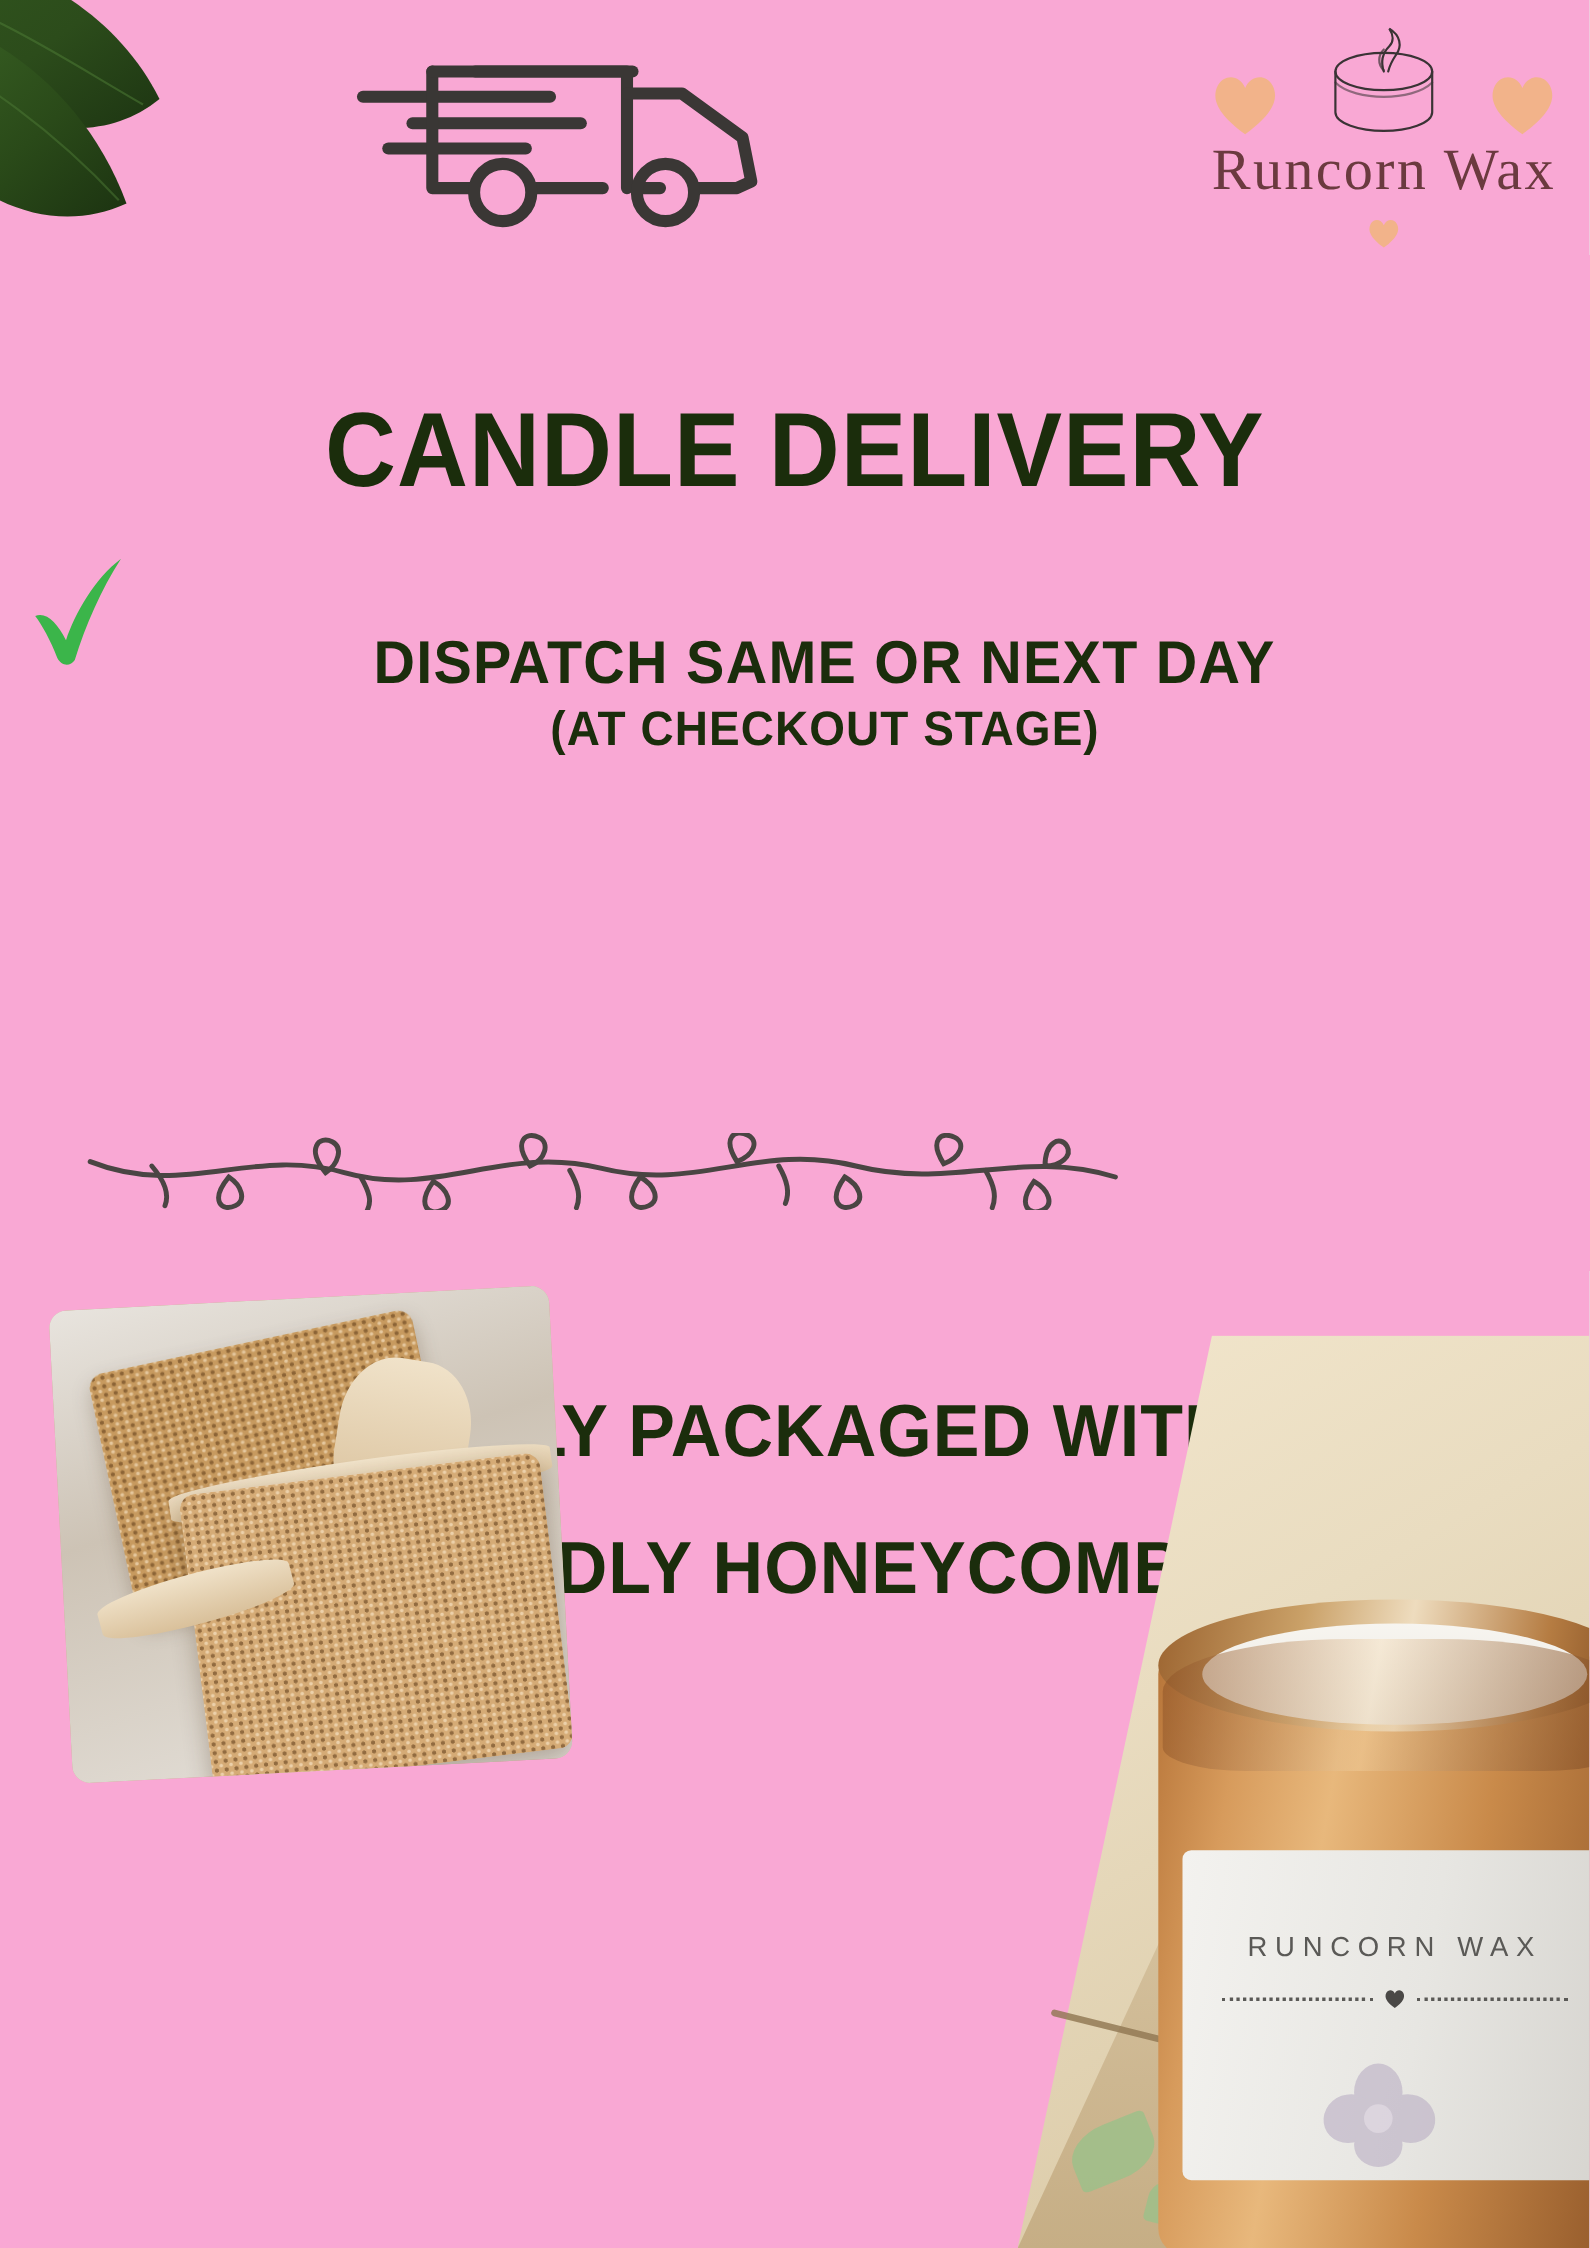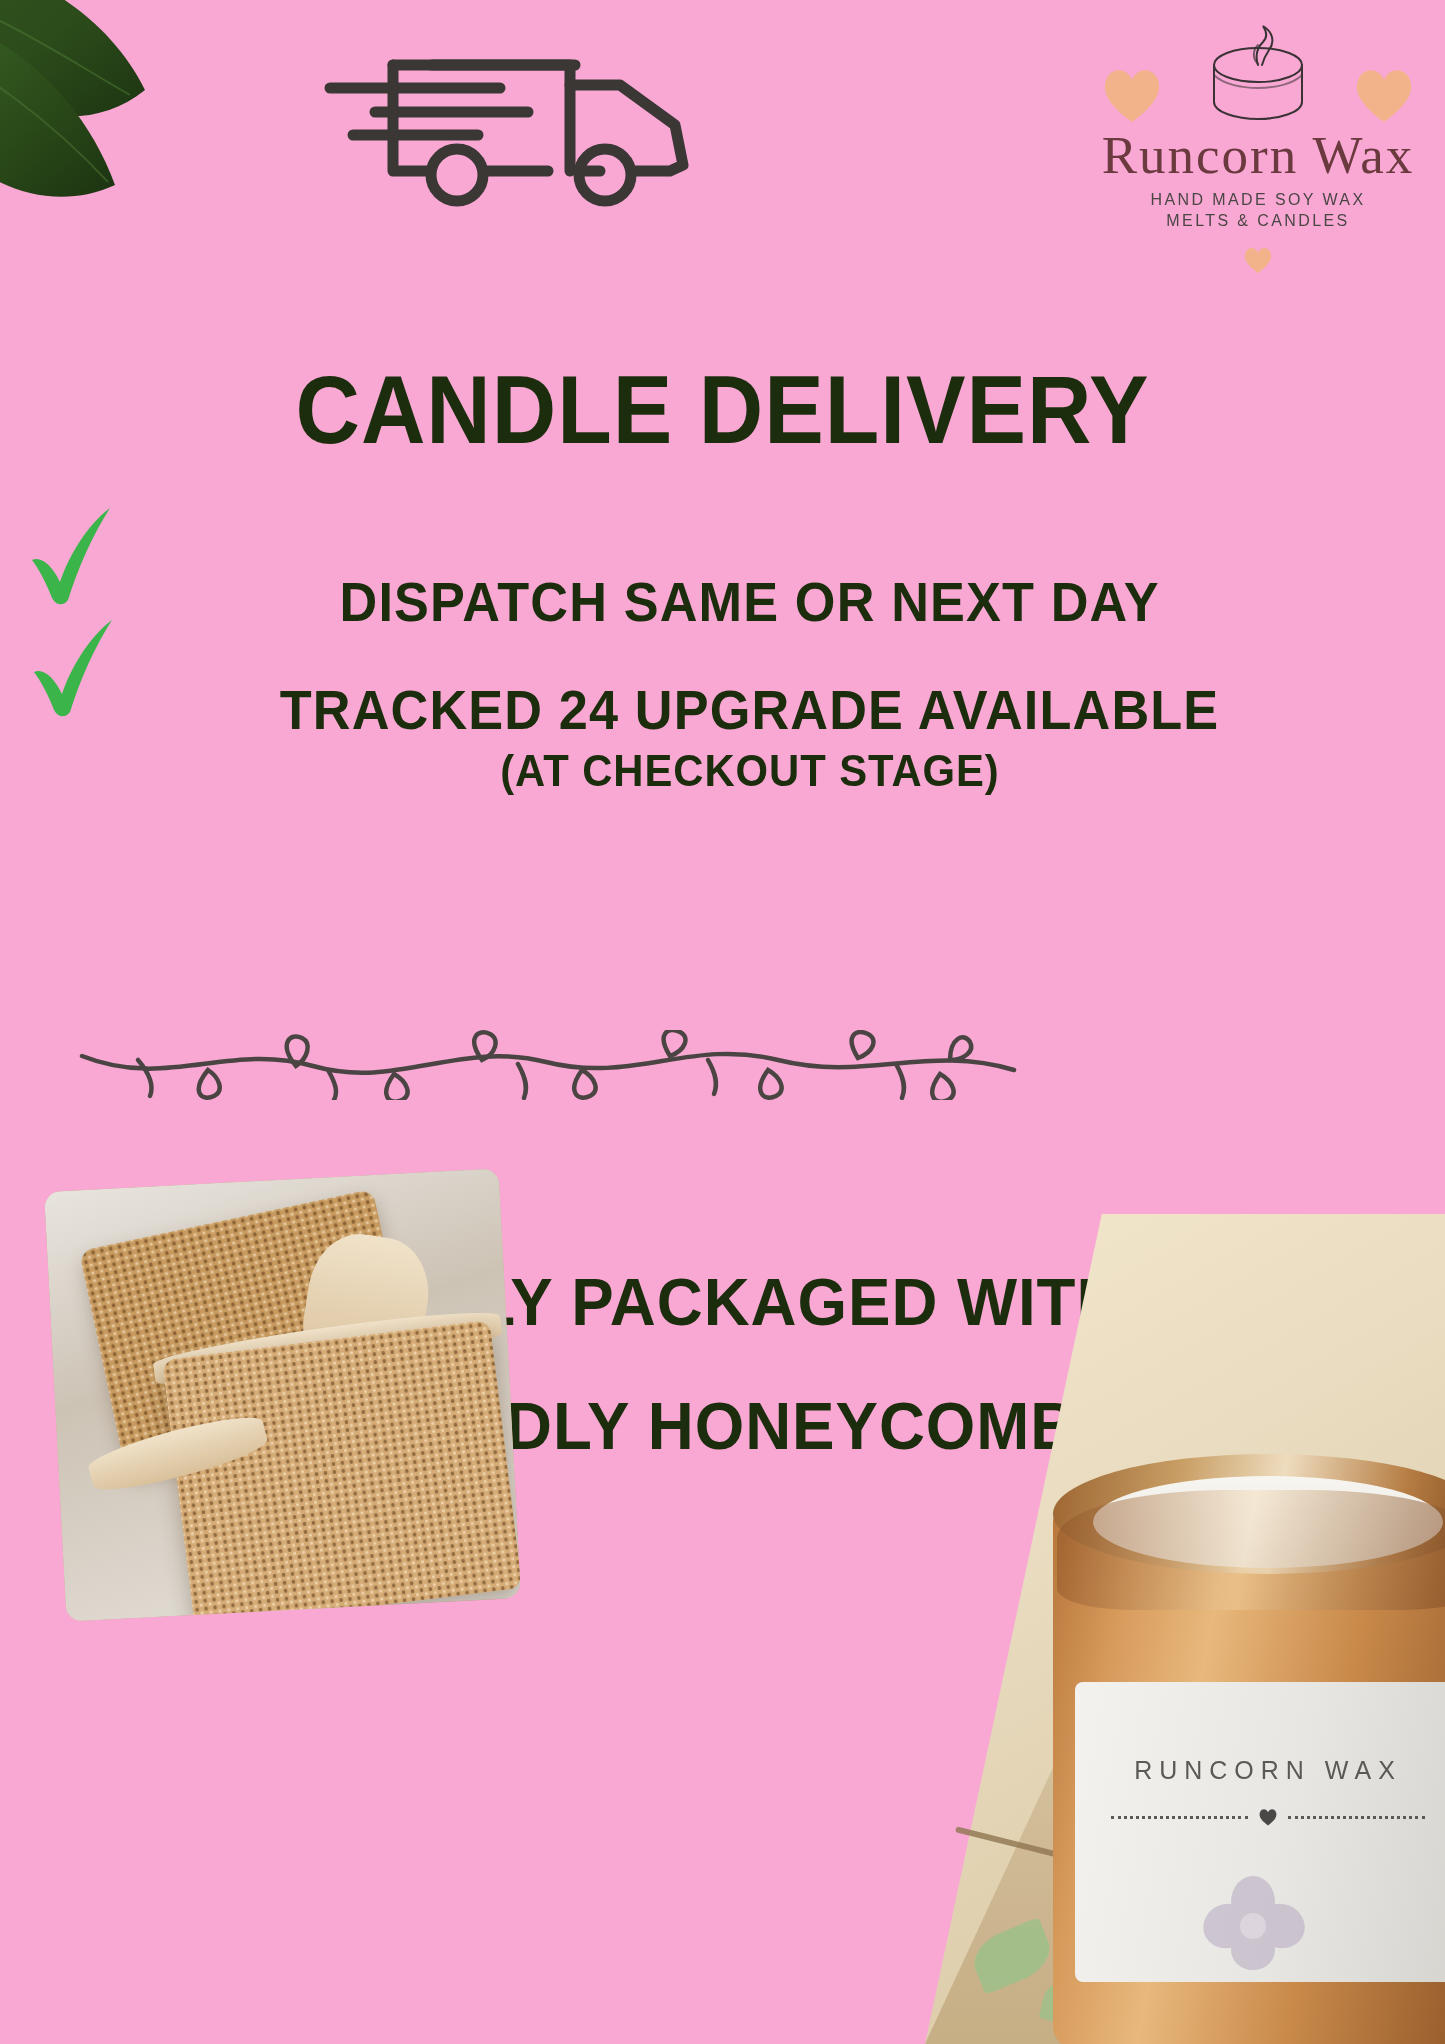--- a/index.html
+++ b/index.html
@@ -397,47 +397,37 @@
           <path d="M19 57 C 28 66, 46 70, 63 70 C 80 70, 98 66, 107 57" opacity=".55"></path>
           <path d="M63 47 C 60 38, 62 30, 68 24 C 72 20, 72 14, 68 8 C 78 14, 80 24, 74 32 C 70 38, 68 43, 67 47"></path>
           <path d="M63 46 C 57 40, 58 32, 63 27" opacity=".7"></path>
         </g>
       </svg>
       <svg class="logo-heart right" viewBox="0 0 62 58">
         <path d="M31 56 C 6 38, 0 24, 6 12 C 12 1, 26 2, 31 14 C 36 2, 50 1, 56 12 C 62 24, 56 38, 31 56 Z" fill="#f2b38a"></path>
       </svg>
     </div>
     <div class="logo-wordmark">Runcorn Wax</div>
-    <div class="logo-sub">
-      <div>HAND MADE SOY WAX</div>
-      <div>MELTS &amp; CANDLES</div>
-    </div>
     <svg class="logo-heart-small" viewBox="0 0 62 58">
       <path d="M31 56 C 6 38, 0 24, 6 12 C 12 1, 26 2, 31 14 C 36 2, 50 1, 56 12 C 62 24, 56 38, 31 56 Z" fill="#f2b38a"></path>
     </svg>
   </div>
 
   <div class="headline">CANDLE DELIVERY</div>
 
   <div class="checklist">
 
     <div class="check-row r1">
       <svg class="check-mark" viewBox="0 0 108 105">
         <path d="M8 58 C 18 54, 28 64, 36 80 C 44 56, 62 24, 86 6 C 68 34, 54 66, 44 98 C 40 104, 32 104, 28 96 C 22 80, 14 66, 8 58 Z" fill="#3bb54a"></path>
       </svg>
       <div class="check-text">DISPATCH SAME OR NEXT DAY</div>
     </div>
 
 
-    <div class="check-row r3">
-      <svg class="check-mark" viewBox="0 0 108 105">
-        <path d="M8 58 C 18 54, 28 64, 36 80 C 44 56, 62 24, 86 6 C 68 34, 54 66, 44 98 C 40 104, 32 104, 28 96 C 22 80, 14 66, 8 58 Z" fill="#3bb54a"></path>
-      </svg>
-      <div class="check-text">TRACKED 24 UPGRADE AVAILABLE</div>
-    </div>
 
     <div class="check-note">(AT CHECKOUT STAGE)</div>
   </div>
 
   <svg class="vine-divider" viewBox="0 0 940 70">
     <g stroke="#4a4543" stroke-width="4.5" fill="none" stroke-linecap="round">
       <path d="M4 26 C 90 60, 150 12, 235 36 C 320 60, 380 10, 468 32 C 556 54, 612 8, 700 30 C 788 52, 850 14, 936 40"></path>
 
       <path d="M218 36 C 200 14, 212 2, 224 8 C 234 13, 230 28, 218 36 Z"></path>
       <path d="M404 30 C 388 8, 400 -2, 412 4 C 422 9, 418 24, 404 30 Z"></path>

